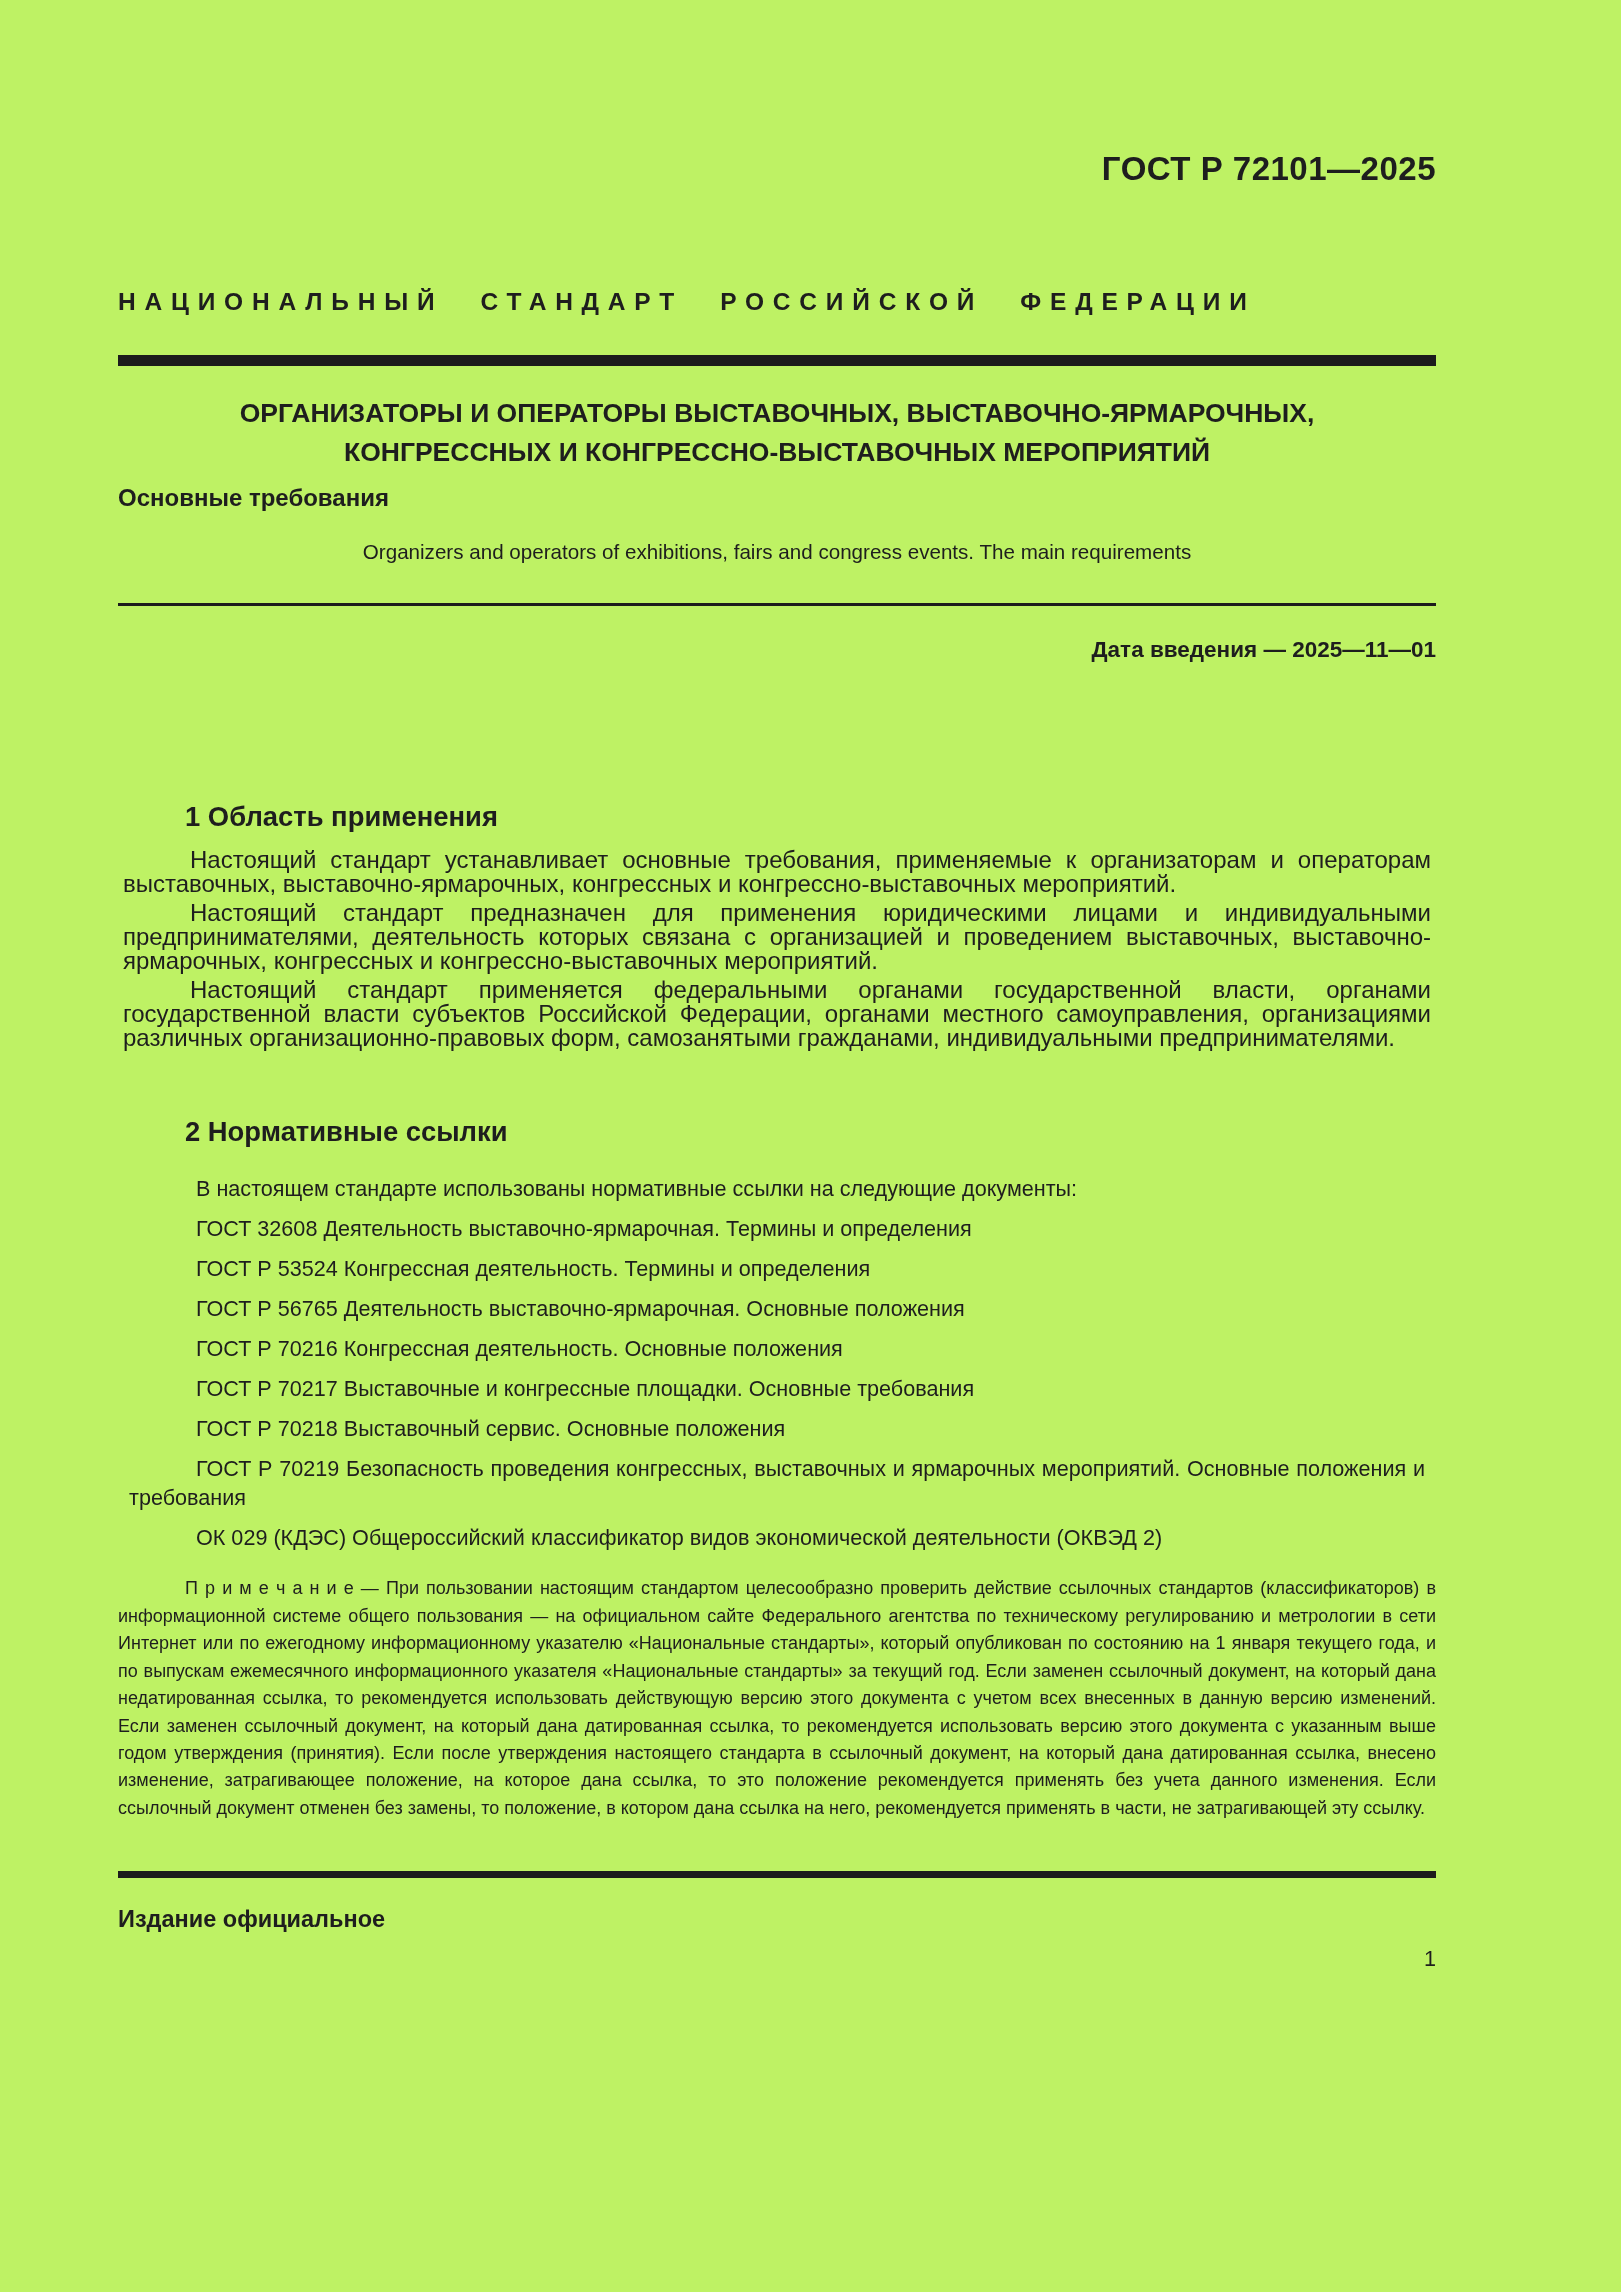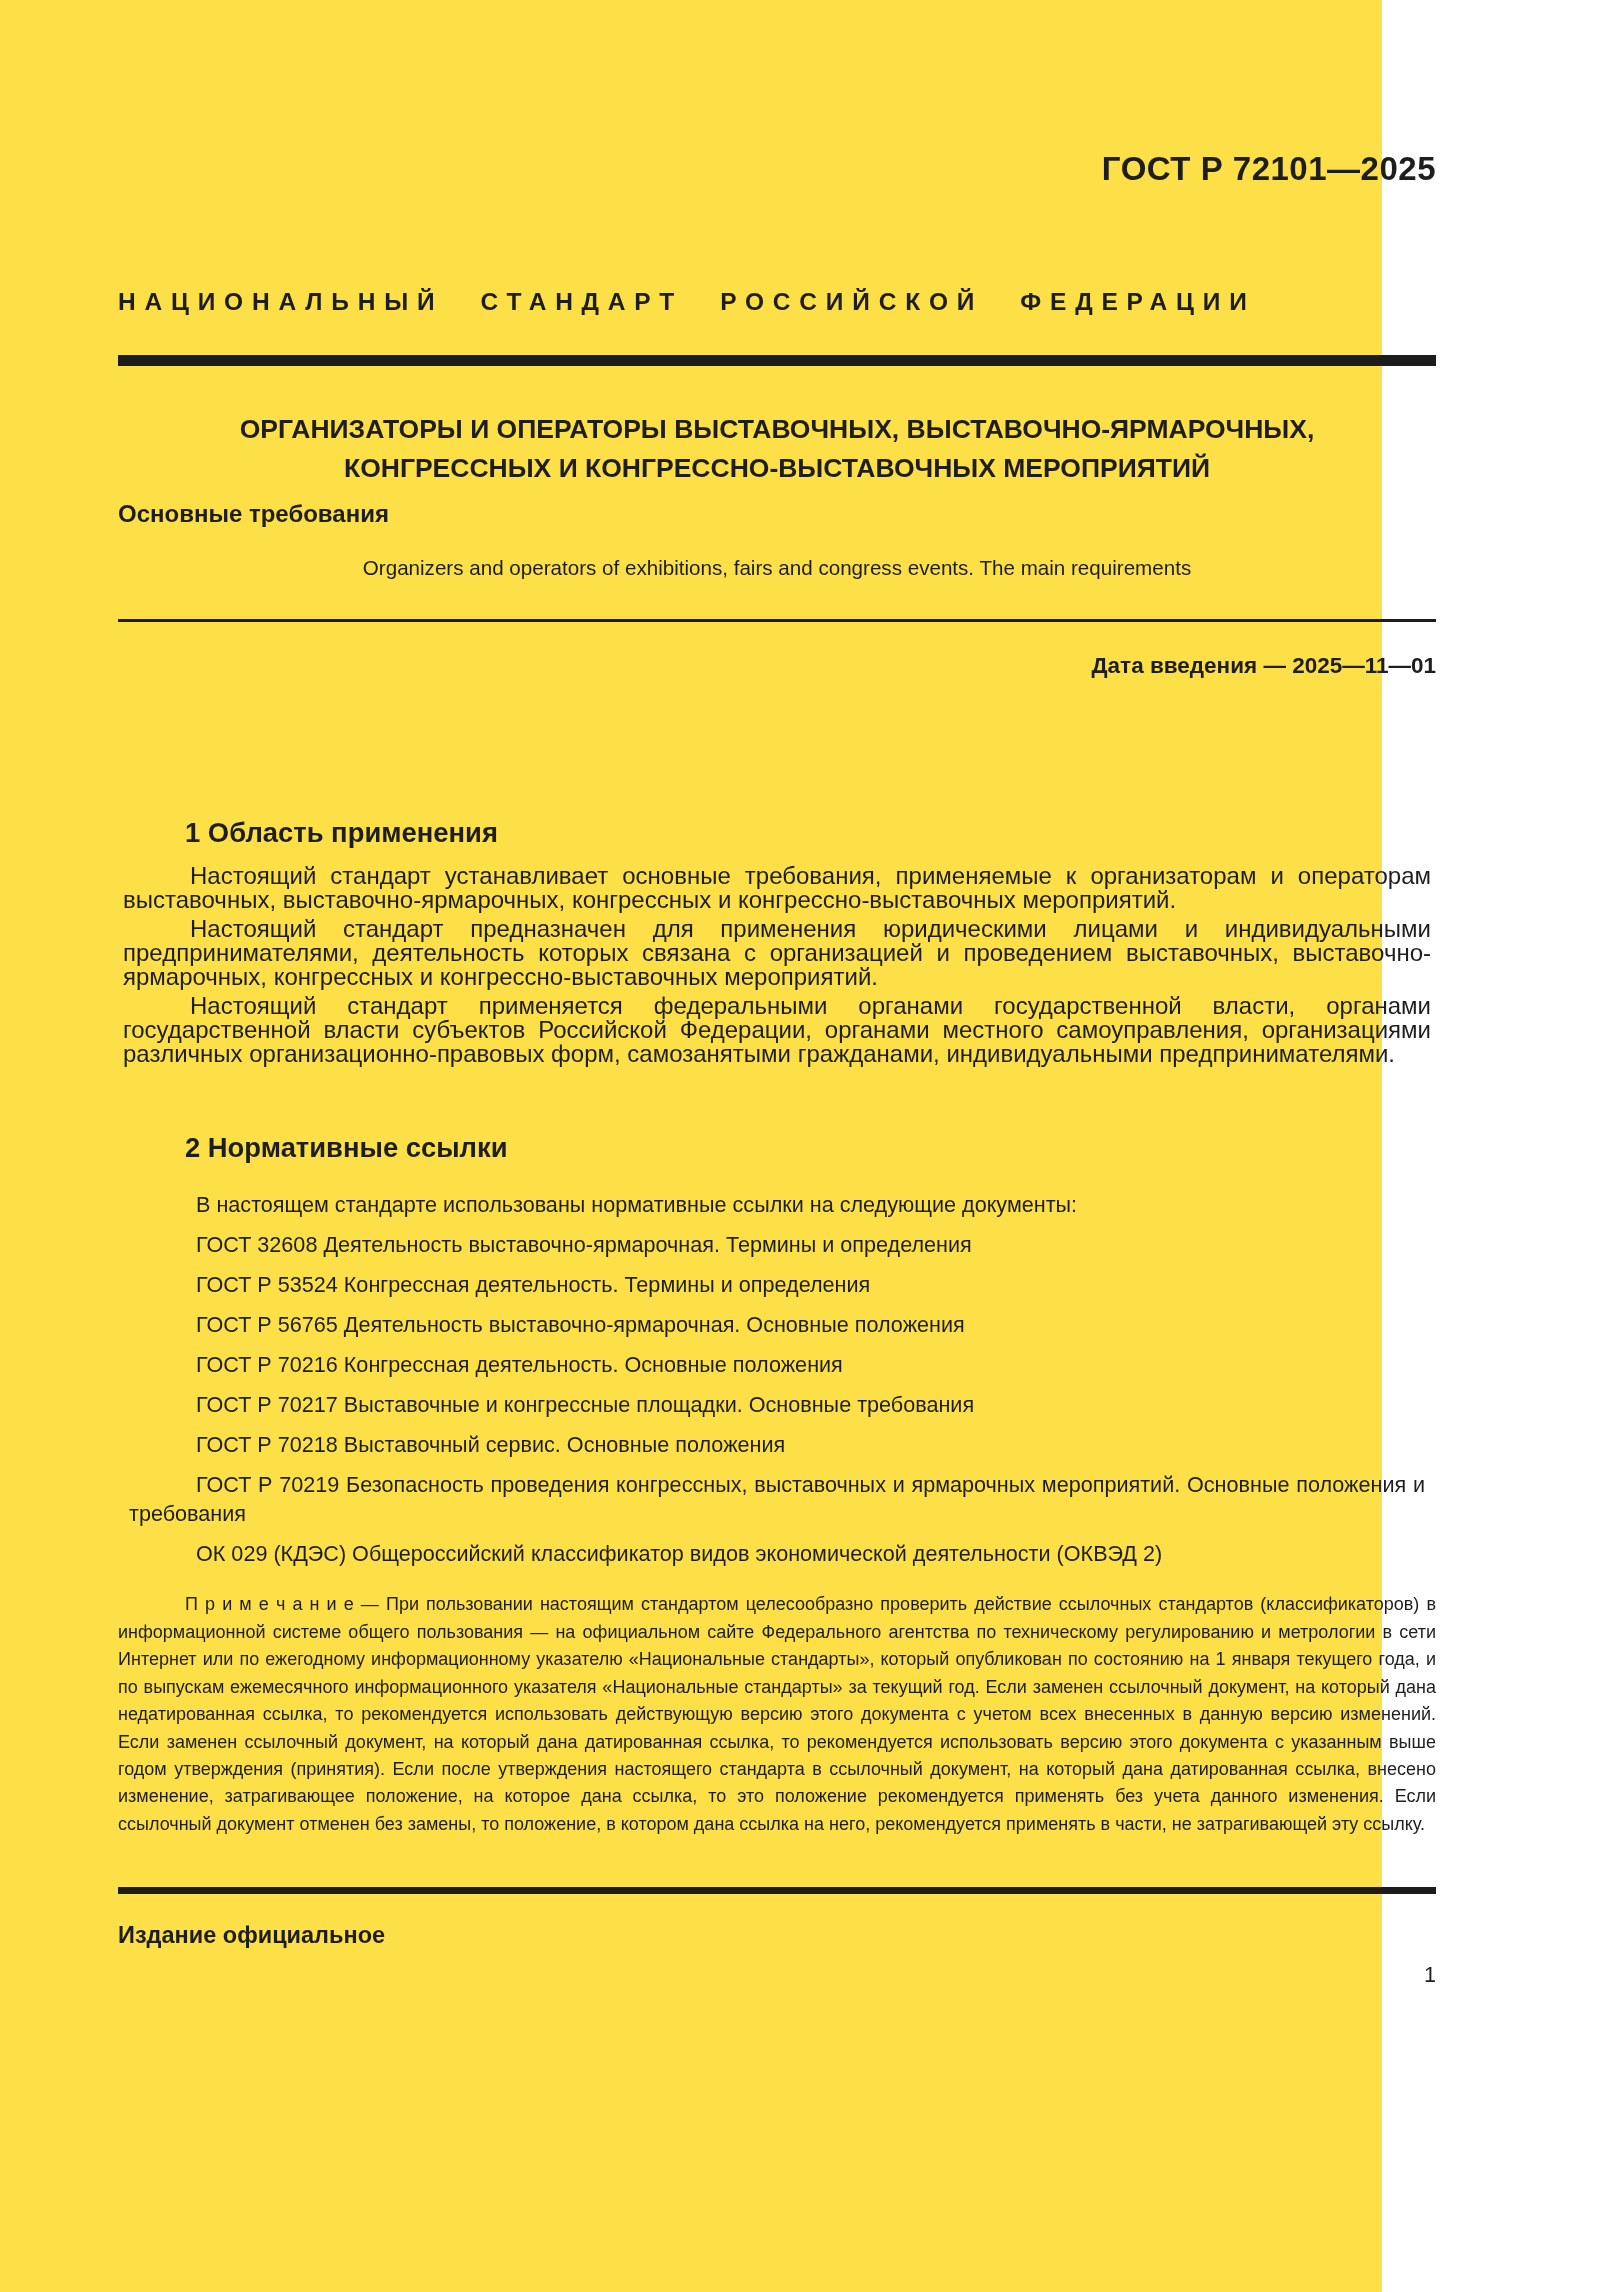--- a/index.html
+++ b/index.html
@@ -9,24 +9,24 @@
   }
   body {
     width: 1621px;
     height: 2293px;
     font-family: "Liberation Sans", sans-serif;
     color: #1e1e1e;
     position: relative;
   }
   .page {
     box-sizing: border-box;
-    width: 1382px;
+    width: 1621px;
     height: 2293px;
     padding: 149px 185px 0 118px; 
-    background: #fde047;
+    background: #bef264;
   }
   .content { width: 1318px; }
 
   .doc-code {
     text-align: right;
     font-size: 33px;
     font-weight: bold;
     line-height: 39px;
     letter-spacing: 0.5px;
   }
@@ -38,21 +38,21 @@
     letter-spacing: 8.8px;
     word-spacing: 21.6px;
     white-space: nowrap;
   }
   .rule-thick-top {
     margin-top: 36px;
     height: 10.8px;
     background: #1c1c1c;
   }
   .title-main {
-    margin-top: 44px;
+    margin-top: 28px;
     text-align: center;
     font-size: 26.5px;
     font-weight: bold;
     line-height: 39px;
   }
   .title-sub {
     margin-top: 9.8px;
     text-align: left;
     font-size: 24px;
     font-weight: bold;

